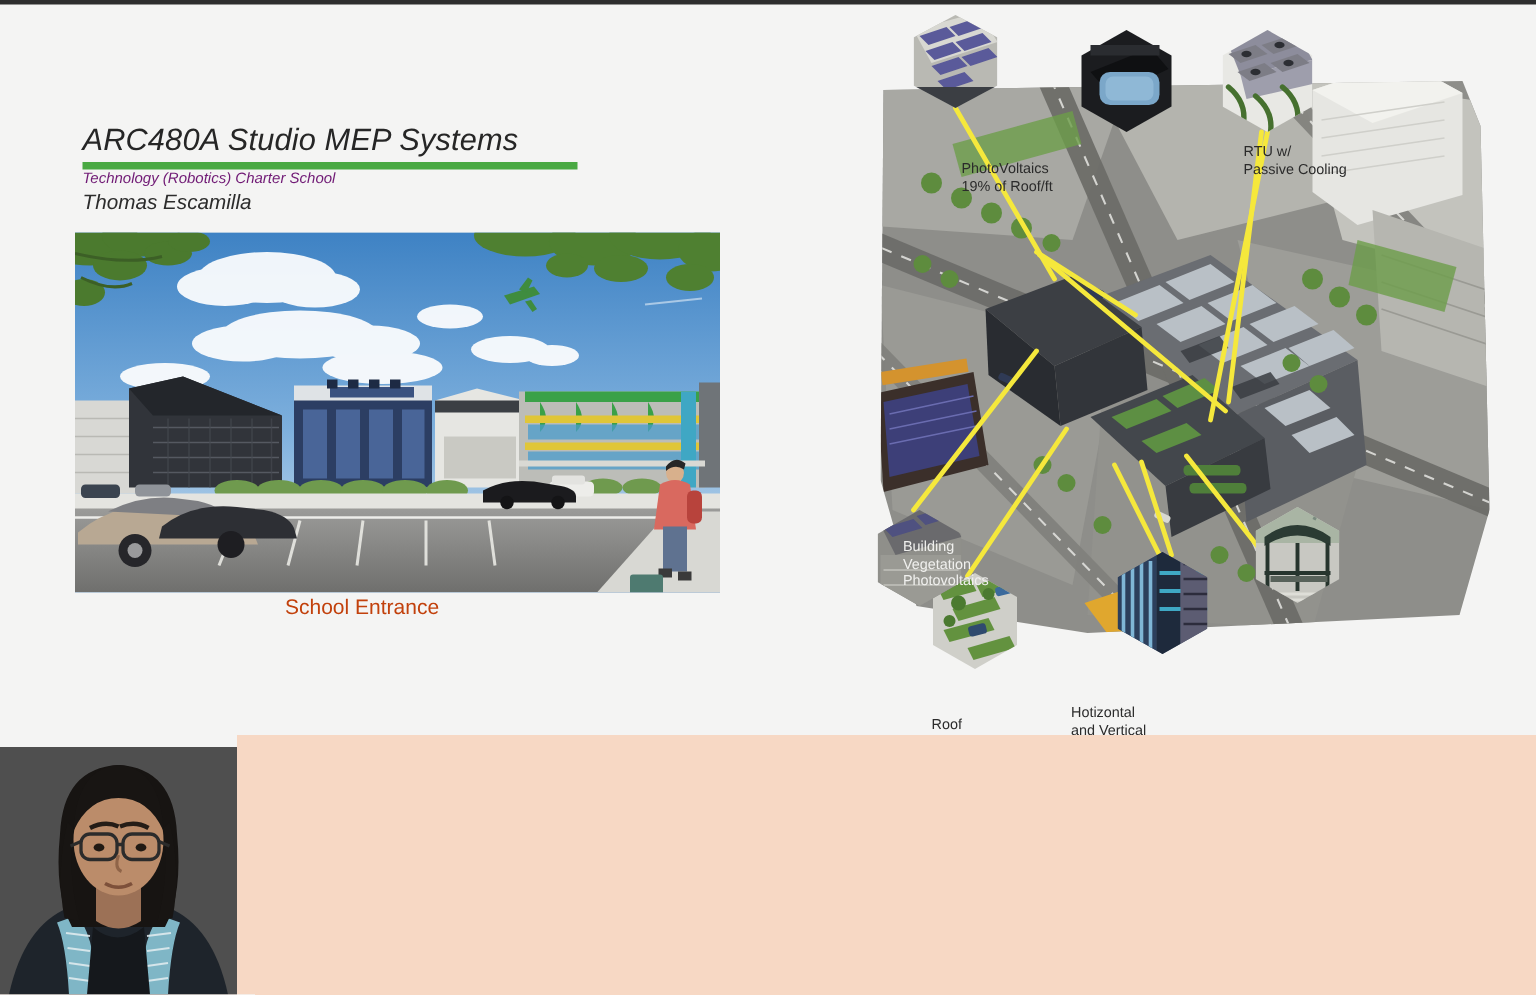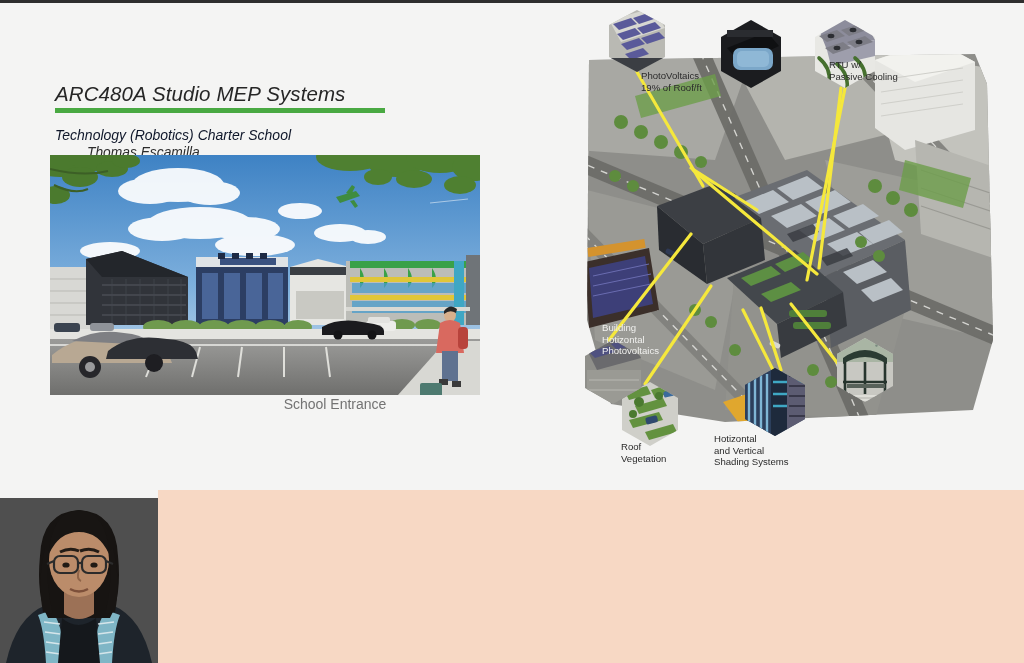--- a/index.html
+++ b/index.html
@@ -10,34 +10,34 @@
     position:relative;
   }
 
   #poster { position:absolute; inset:0; background:#f4f4f3; }
   #top-rule { position:absolute; left:0; top:0; width:1024px; height:3px; background:#2e2e2e; }
 
   
   #title-block { position:absolute; left:55px; top:83px; width:440px;font-style:italic; }
   #poster-title { font-size:20.5px; color:#262626; letter-spacing:.1px; line-height:1.1; white-space:nowrap; }
   #title-underline { width:330px; height:5px; background:#49a942; margin-top:2px; }
-  #poster-subtitle { font-size:14px; color:#0f172a; line-height:1.33; margin-top:13px; }
-  #poster-author { font-size:13.8px; color:#2c2c2c; line-height:1.33;margin-left:32px; }
+  #poster-subtitle { font-size:10px; color:#701a75; line-height:1.33; margin-top:0; }
+  #poster-author { font-size:13.8px; color:#2c2c2c; line-height:1.33; }
 
   
   #render-photo { position:absolute; left:50px; top:155px; width:430px; height:240px; overflow:hidden; background:#8fb6d8; }
   #render-photo svg { display:block; }
-  #render-caption { position:absolute; left:50px; top:396px; width:430px; text-align:center; font-size:14px; color:#737373; }
+  #render-caption { position:absolute; left:50px; top:396px; width:430px; font-size:14px; color:#c2410c; }
   #render-caption span { display:inline-block; padding-left:140px; }
 
   
   #diagram { position:absolute; left:575px; top:10px; width:440px; height:470px; }
   #diagram svg { display:block; }
 
-  .dlabel { position:absolute; font-size:9.6px; line-height:1.22; color:#2b2b2b; white-space:pre-line; }
+  .dlabel { position:absolute; font-size:9.6px; line-height:1.22; color:#2b2b2b; white-space:pre-line;margin-top:37px; }
   .dlabel.white { color:#f0f0ee; }
 
   #lbl-pv        { left:641px; top:70px;  }
   #lbl-rtu       { left:829px; top:59px;  }
   #lbl-bipv      { left:602px; top:322px; }
   #lbl-site      { left:621px; top:441px; }
   #lbl-shade     { left:714px; top:433px; }
   #lbl-alt       { left:838px; top:394px; }
 
   
@@ -524,21 +524,21 @@
         </g>
       </g>
     </svg>
   </div>
 
   <div class="dlabel" id="lbl-pv">PhotoVoltaics
 19% of Roof/ft</div>
   <div class="dlabel" id="lbl-rtu">RTU w/
 Passive Cooling</div>
   <div class="dlabel white" id="lbl-bipv">Building
-Hotizontal
+Vegetation
 Photovoltaics</div>
   <div class="dlabel" id="lbl-site">Roof
 Vegetation</div>
   <div class="dlabel" id="lbl-shade">Hotizontal
 and Vertical
 Shading Systems</div>
 
   <div id="banner">
     
     

